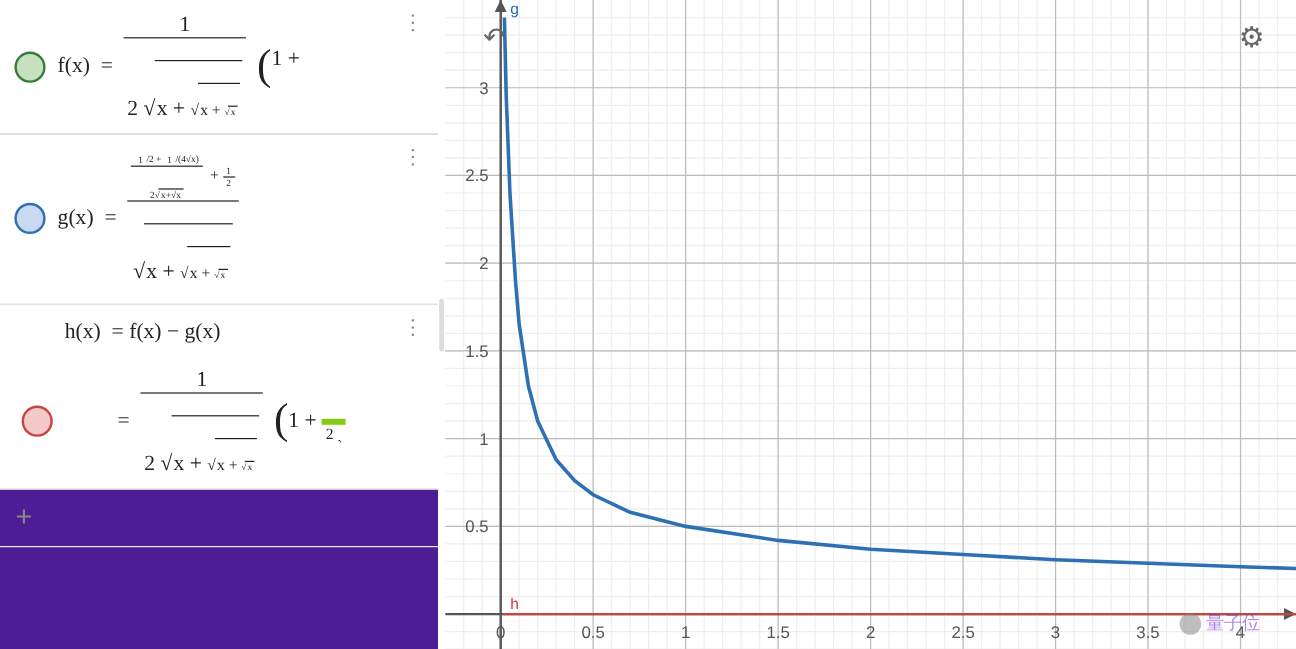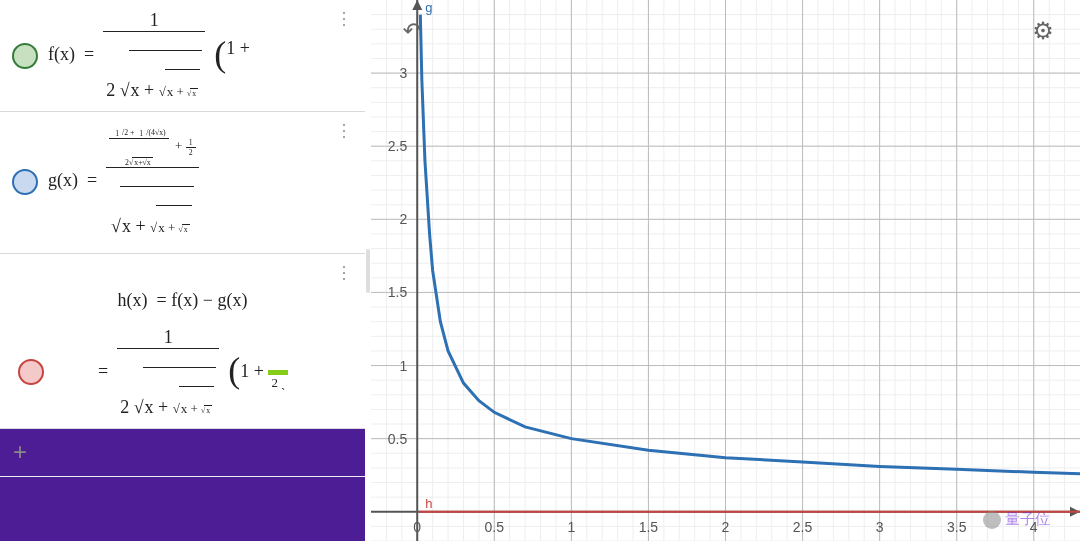--- a/index.html
+++ b/index.html
@@ -33,21 +33,21 @@
   .frac .den { display:block; padding:0 3px; }
   .sqrt { display:inline-block; position:relative;margin-top:18px; }
   .sqrt::before { content:"√"; }
   .sqrt > span { border-top:1px solid #222; padding:0 2px; margin-left:-1px; display:inline-block; }
   .small { font-size: 0.72em; }
   .tiny { font-size: 0.6em; }
   .paren { font-size: 2em; vertical-align: middle; position: relative; top:-2px; }
   .row2 .expr-math { padding: 6px 0; }
   .row3 { flex-direction: column; align-items: flex-start; padding-left: 14px; padding-right:14px;}
   .row3 .line { display:flex; align-items:center; width:100%;}
-  .row3 .line1 { margin-bottom: 16px; flex-direction: column; }
+  .row3 .line1 { margin-bottom: 16px; }
   .row3 .line2 .expr-math { padding-left: 44px; }
 
   .add-row { display:flex; align-items:center; height: 48px; border-bottom:1px solid #eee; }
   .add-btn { width: 40px; text-align:center; font-size: 24px; color: #888; cursor:pointer; }
   .add-input { flex:1; border:none; outline:none; font-size: 16px; color:#aaa; font-family: Arial, sans-serif; }
 
   .divider { width: 6px; height: 100%; background: transparent; position: relative; cursor: ew-resize;}
   .divider::after {
     content:""; position:absolute; left:1px; top:50%; transform:translateY(-50%);
     width:4px; height:44px; background:#ddd; border-radius:3px;

